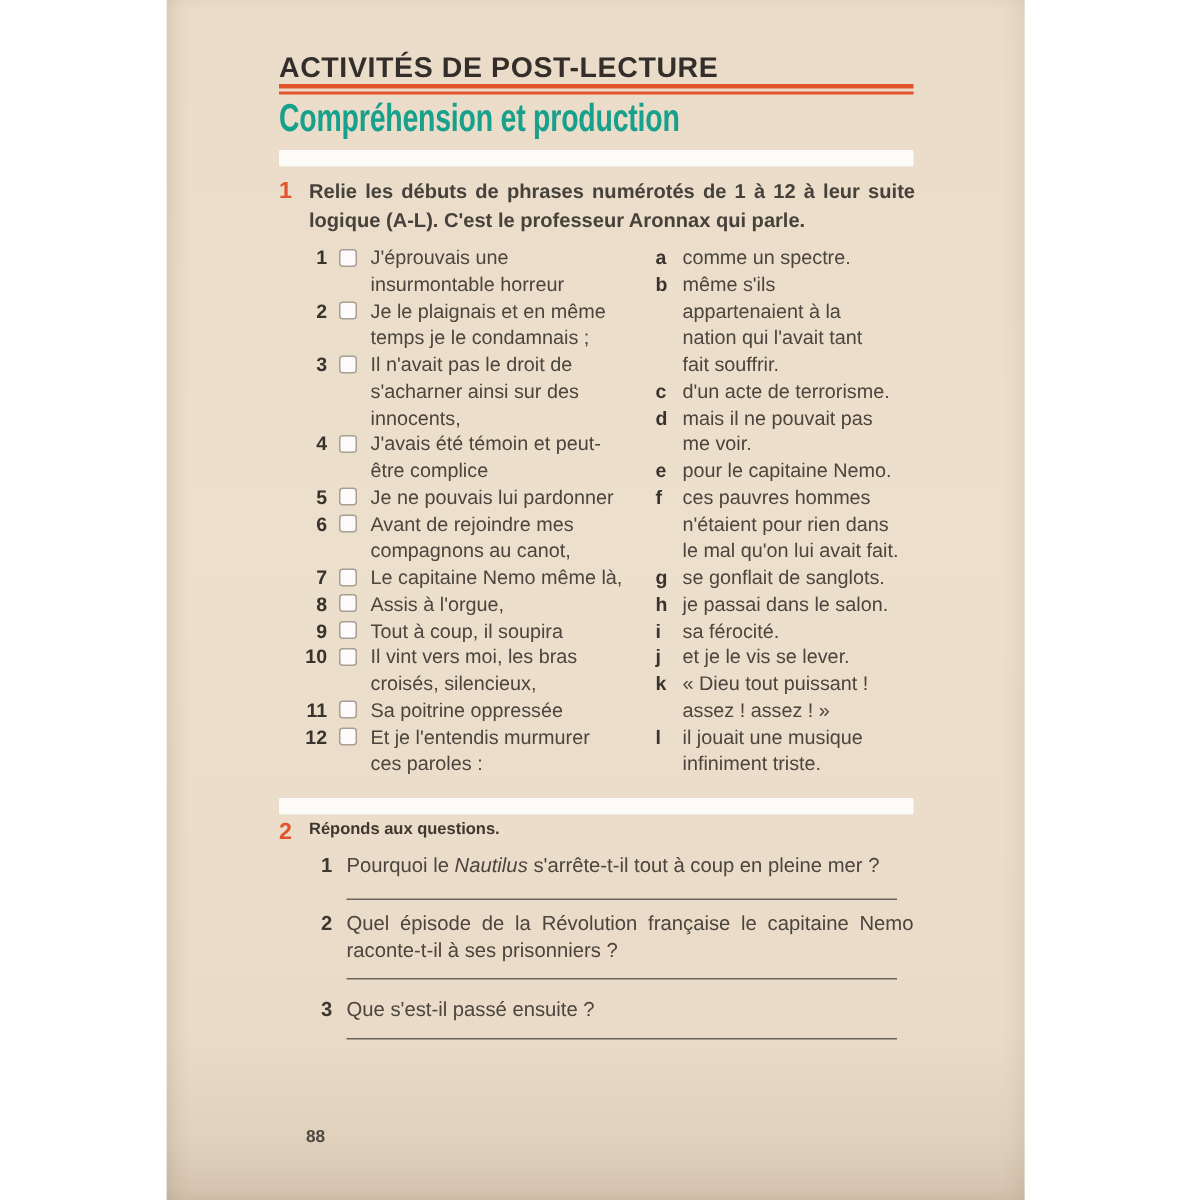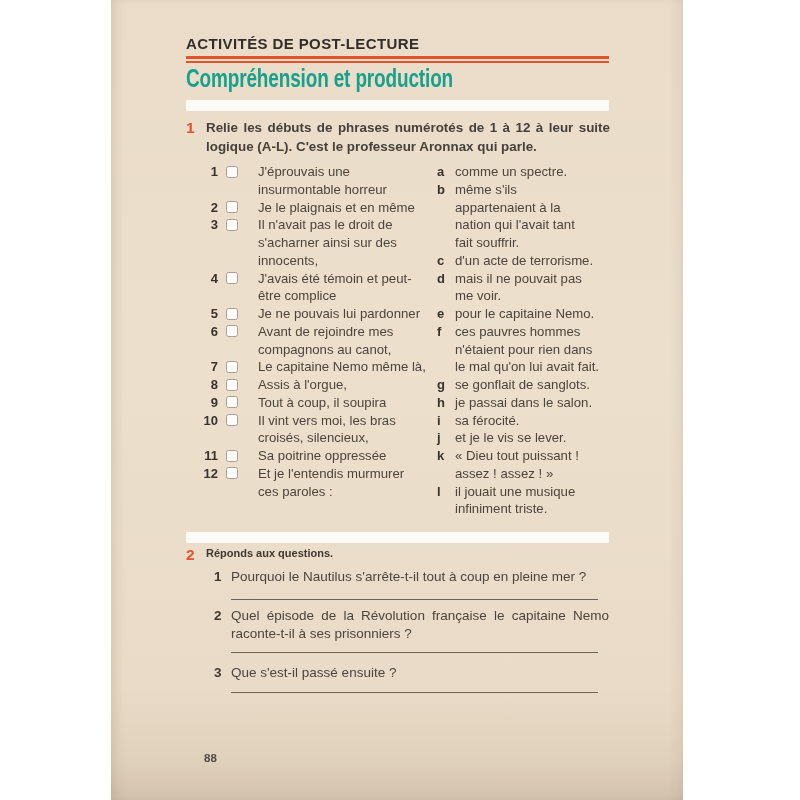--- a/index.html
+++ b/index.html
@@ -4,21 +4,21 @@
 <style>
   * { margin:0; padding:0; box-sizing:border-box; }
   html,body { width:800px; height:800px; background:#ffffff; overflow:hidden;
               font-family:"Liberation Sans", sans-serif; }
   .canvas { position:relative; width:800px; height:800px; background:#ffffff; }
 
   .page { position:absolute; left:111px; top:0; width:572px; height:800px;
           background:linear-gradient(180deg,#eadcc9 0%,#ecdfcc 45%,#e9dbc7 86%,#e0d1bd 95%,#d2c2ad 100%);
           box-shadow:inset 10px 0 14px -8px rgba(90,70,50,.18), inset -10px 0 14px -8px rgba(90,70,50,.12); }
 
-  .kicker { position:absolute; left:75px; top:35px; font-size:15px; font-weight:bold;
+  .kicker { position:absolute; left:75px; top:35px; font-size:19px; font-weight:bold;
             letter-spacing:.4px; color:#332e29; }
 
   .rule { position:absolute; left:75px; top:56px; width:423px; height:2px;
           border-top:3px solid #e2532c; border-bottom:2px solid #e2532c; box-sizing:content-box; }
 
   .title { position:absolute; left:75px; top:63px; font-size:26px; font-weight:bold;
            color:#17a08b; white-space:nowrap; transform:scaleX(.73); transform-origin:left top;
            letter-spacing:-.2px; }
 
   .whitebar { position:absolute; left:75px; width:423px; height:11px; background:#fcfbf7;
@@ -38,31 +38,31 @@
   .colL { position:absolute; left:85px; top:0; }
   .colR { position:absolute; left:326px; top:0; }
 
   .mrow { display:flex; align-items:flex-start; }
   .mnum { flex:0 0 22px; width:22px; text-align:right; font-size:13px; font-weight:bold;
           color:#38332d; line-height:17.75px; }
   .mletter { flex:0 0 14px; width:14px; text-align:left; font-size:13px; font-weight:bold;
              color:#38332d; line-height:17.75px; }
   .cbx { flex:0 0 12px; width:12px; height:12px; margin:2.5px 0 0 8px; background:#fdfcfa;
          border:1.5px solid #a79f94; border-radius:2.5px; }
-  .mtxt { margin-left:20px; }
+  .mtxt { margin-left:9px; }
   .colR .mtxt { margin-left:4px; }
   .ml { font-size:13.2px; color:#4b453d; line-height:17.75px; white-space:nowrap; }
 
   .questions { position:absolute; left:103px; top:568px; width:395px; }
   .qrow { display:flex; align-items:flex-start; }
   .qnum { flex:0 0 17px; width:17px; font-size:13.5px; font-weight:bold; color:#3e382f;
           line-height:18px; }
   .qtxt { width:378px; font-size:13.5px; color:#4b453d; line-height:17.5px; }
   .qline.just { text-align:justify; text-align-last:justify; }
-  .qline .it { }
+  .qline .it { font-style:italic; }
   .answer-line { margin-left:17px; width:367px; border-top:1px solid #6a645c; height:0; }
   .gap13 { margin-top:13px; } .gap7 { margin-top:7px; } .gap10 { margin-top:10px; }
   .gap11 { margin-top:11px; }
 
   .pageno { position:absolute; left:74px; top:752px; font-size:11.5px; font-weight:600;
             color:#4f4a43;margin-left:19px; }
 </style>
 </head>
 <body>
 
@@ -90,20 +90,21 @@
             <div class="mtxt">
               <div class="ml">J'éprouvais une</div>
               <div class="ml">insurmontable horreur</div>
             </div>
           </div>
           <div class="mrow">
             <span class="mnum">2</span>
             <span class="cbx"></span>
             <div class="mtxt">
               <div class="ml">Je le plaignais et en même</div>
+              <div class="ml">temps je le condamnais ;</div>
             </div>
           </div>
           <div class="mrow">
             <span class="mnum">3</span>
             <span class="cbx"></span>
             <div class="mtxt">
               <div class="ml">Il n'avait pas le droit de</div>
               <div class="ml">s'acharner ainsi sur des</div>
               <div class="ml">innocents,</div>
             </div>

